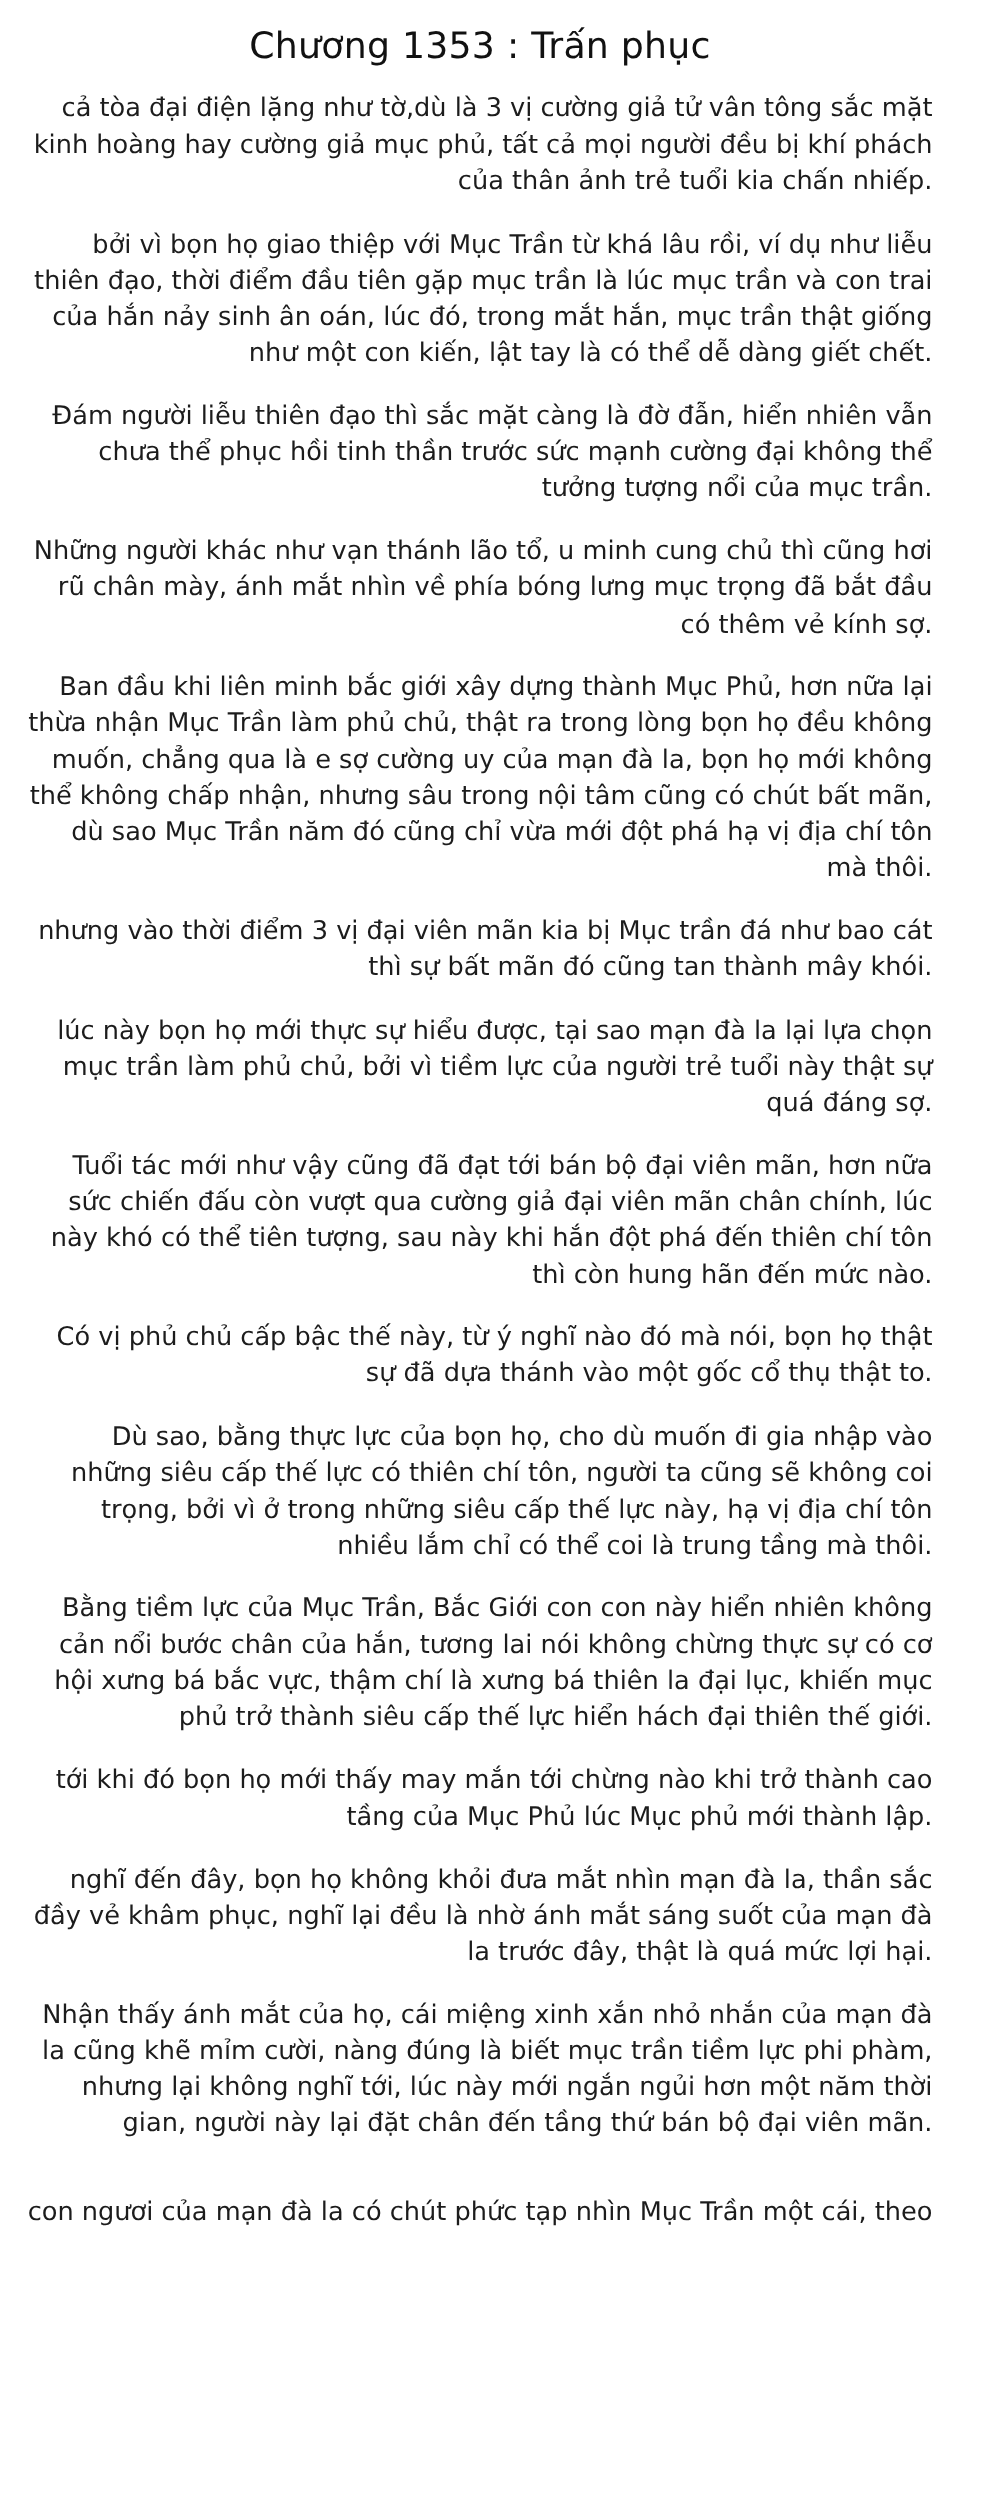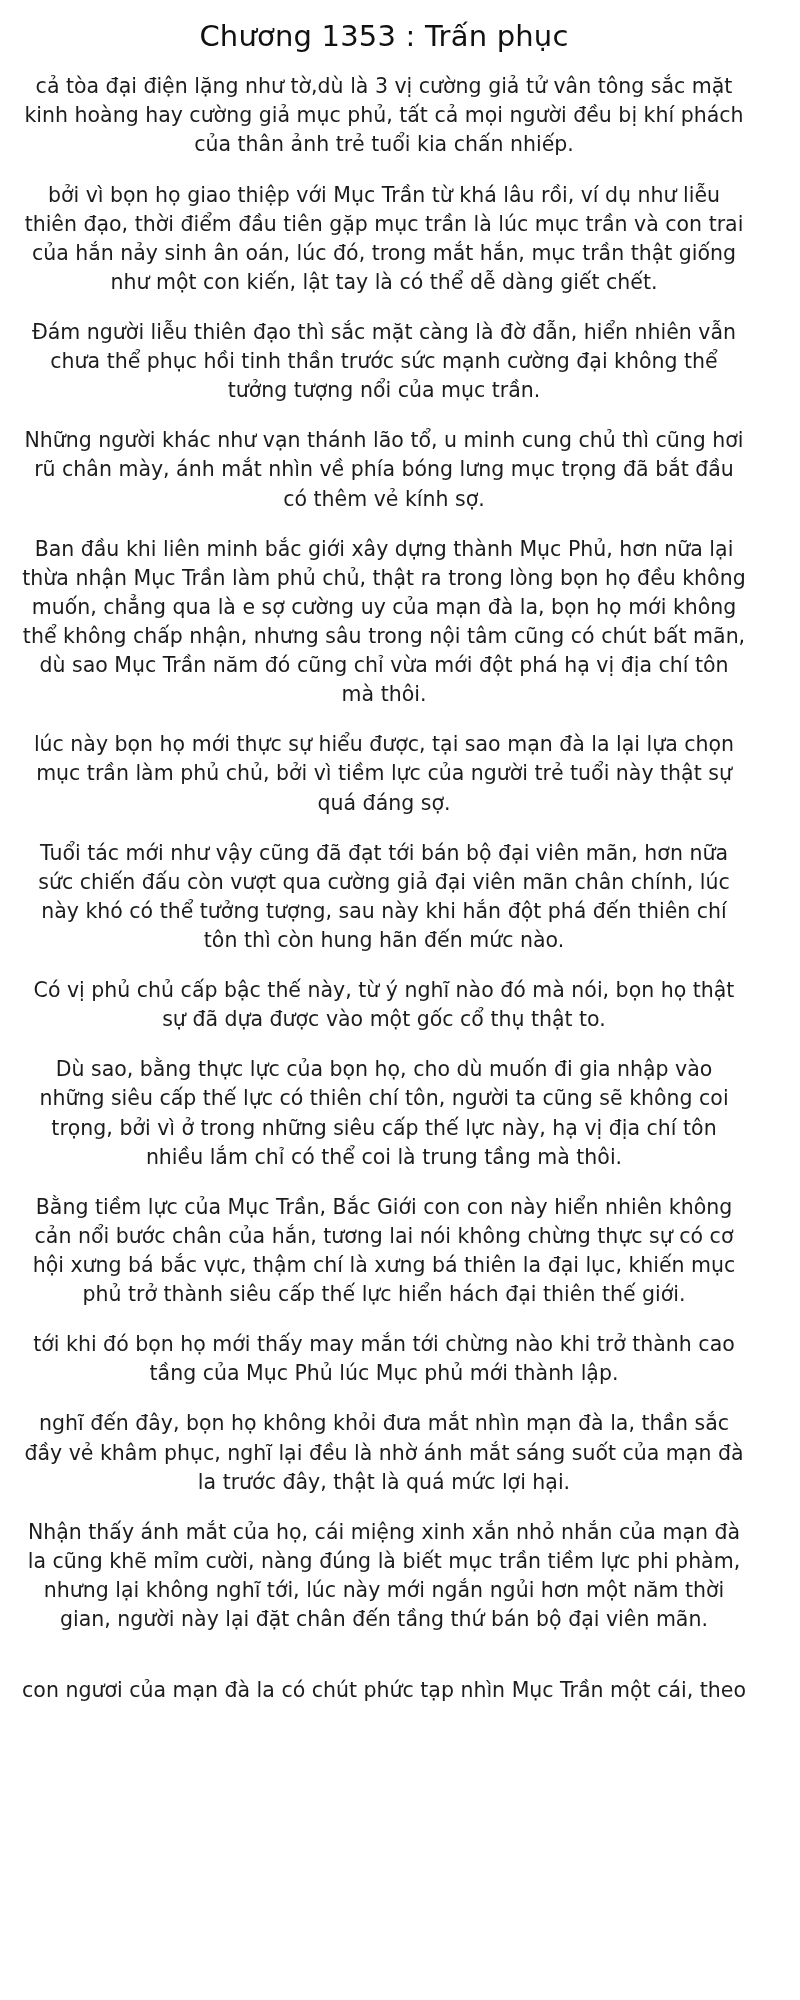--- a/index.html
+++ b/index.html
@@ -27,41 +27,42 @@
     line-height: 1.25;
     letter-spacing: 0.2px;
   }
   .content {
     font-size: 20.5px;
     line-height: 1.42;
     color: #1c1c1c;
   }
   .para {
     margin: 0 0 21px 0;
-    text-align: center;
+    text-align: right;
   }
   .para:last-child {
     margin-bottom: 0;
     margin-top: 42px;
   }
 </style>
 </head>
 <body>
 
 <div class="page">
   <h1 class="chapter-title">Chương 1353 : Trấn phục</h1>
   <div class="content">
     <p class="para">cả tòa đại điện lặng như tờ,dù là 3 vị cường giả tử vân tông sắc mặt kinh hoàng hay cường giả mục phủ, tất cả mọi người đều bị khí phách của thân ảnh trẻ tuổi kia chấn nhiếp.</p>
     <p class="para">bởi vì bọn họ giao thiệp với Mục Trần từ khá lâu rồi, ví dụ như liễu thiên đạo, thời điểm đầu tiên gặp mục trần là lúc mục trần và con trai của hắn nảy sinh ân oán, lúc đó, trong mắt hắn, mục trần thật giống như một con kiến, lật tay là có thể dễ dàng giết chết.</p>
     <p class="para">Đám người liễu thiên đạo thì sắc mặt càng là đờ đẫn, hiển nhiên vẫn chưa thể phục hồi tinh thần trước sức mạnh cường đại không thể tưởng tượng nổi của mục trần.</p>
     <p class="para">Những người khác như vạn thánh lão tổ, u minh cung chủ thì cũng hơi rũ chân mày, ánh mắt nhìn về phía bóng lưng mục trọng đã bắt đầu có thêm vẻ kính sợ.</p>
     <p class="para">Ban đầu khi liên minh bắc giới xây dựng thành Mục Phủ, hơn nữa lại thừa nhận Mục Trần làm phủ chủ, thật ra trong lòng bọn họ đều không muốn, chẳng qua là e sợ cường uy của mạn đà la, bọn họ mới không thể không chấp nhận, nhưng sâu trong nội tâm cũng có chút bất mãn, dù sao Mục Trần năm đó cũng chỉ vừa mới đột phá hạ vị địa chí tôn mà thôi.</p>
+    <p class="para">nhưng vào thời điểm 3 vị đại viên mãn kia bị Mục trần đá như bao cát thì sự bất mãn đó cũng tan thành mây khói.</p>
     <p class="para">lúc này bọn họ mới thực sự hiểu được, tại sao mạn đà la lại lựa chọn mục trần làm phủ chủ, bởi vì tiềm lực của người trẻ tuổi này thật sự quá đáng sợ.</p>
-    <p class="para">Tuổi tác mới như vậy cũng đã đạt tới bán bộ đại viên mãn, hơn nữa sức chiến đấu còn vượt qua cường giả đại viên mãn chân chính, lúc này khó có thể tưởng tượng, sau này khi hắn đột phá đến thiên chí tôn thì còn hung hãn đến mức nào.</p>
-    <p class="para">Có vị phủ chủ cấp bậc thế này, từ ý nghĩ nào đó mà nói, bọn họ thật sự đã dựa được vào một gốc cổ thụ thật to.</p>
+    <p class="para">Tuổi tác mới như vậy cũng đã đạt tới bán bộ đại viên mãn, hơn nữa sức chiến đấu còn vượt qua cường giả đại viên mãn chân chính, lúc này khó có thể tiên tượng, sau này khi hắn đột phá đến thiên chí tôn thì còn hung hãn đến mức nào.</p>
+    <p class="para">Có vị phủ chủ cấp bậc thế này, từ ý nghĩ nào đó mà nói, bọn họ thật sự đã dựa thánh vào một gốc cổ thụ thật to.</p>
     <p class="para">Dù sao, bằng thực lực của bọn họ, cho dù muốn đi gia nhập vào những siêu cấp thế lực có thiên chí tôn, người ta cũng sẽ không coi trọng, bởi vì ở trong những siêu cấp thế lực này, hạ vị địa chí tôn nhiều lắm chỉ có thể coi là trung tầng mà thôi.</p>
     <p class="para">Bằng tiềm lực của Mục Trần, Bắc Giới con con này hiển nhiên không cản nổi bước chân của hắn, tương lai nói không chừng thực sự có cơ hội xưng bá bắc vực, thậm chí là xưng bá thiên la đại lục, khiến mục phủ trở thành siêu cấp thế lực hiển hách đại thiên thế giới.</p>
     <p class="para">tới khi đó bọn họ mới thấy may mắn tới chừng nào khi trở thành cao tầng của Mục Phủ lúc Mục phủ mới thành lập.</p>
     <p class="para">nghĩ đến đây, bọn họ không khỏi đưa mắt nhìn mạn đà la, thần sắc đầy vẻ khâm phục, nghĩ lại đều là nhờ ánh mắt sáng suốt của mạn đà la trước đây, thật là quá mức lợi hại.</p>
     <p class="para">Nhận thấy ánh mắt của họ, cái miệng xinh xắn nhỏ nhắn của mạn đà la cũng khẽ mỉm cười, nàng đúng là biết mục trần tiềm lực phi phàm, nhưng lại không nghĩ tới, lúc này mới ngắn ngủi hơn một năm thời gian, người này lại đặt chân đến tầng thứ bán bộ đại viên mãn.</p>
     <p class="para">con ngươi của mạn đà la có chút phức tạp nhìn Mục Trần một cái, theo</p>
   </div>
 </div>
 
 </body></html>

